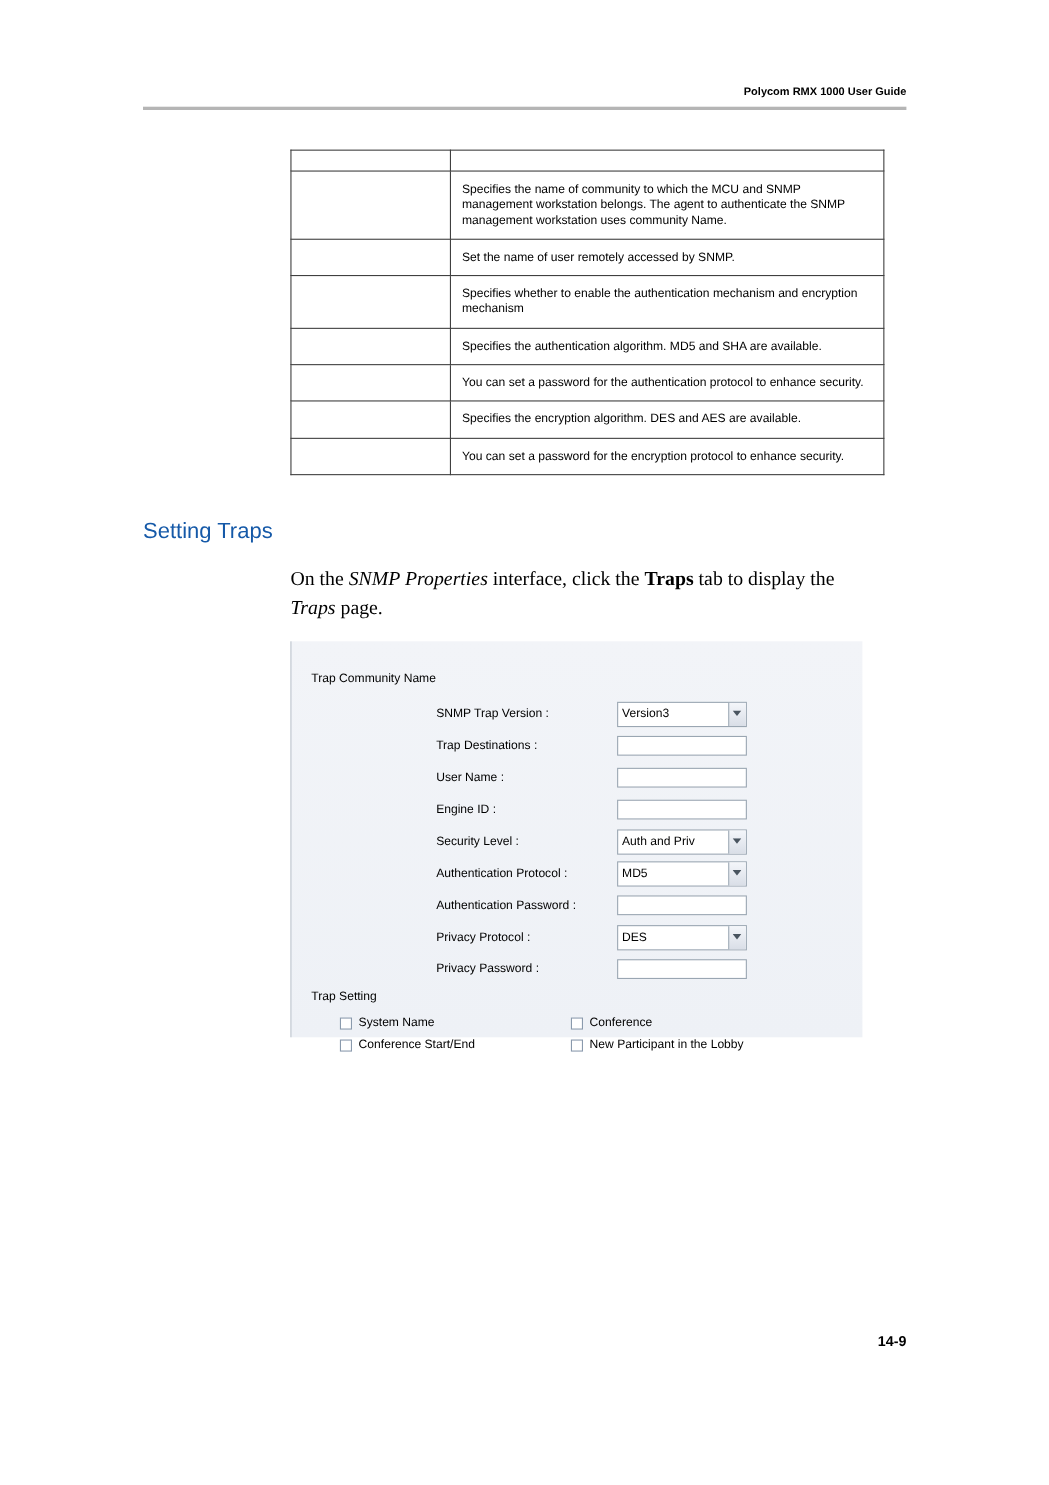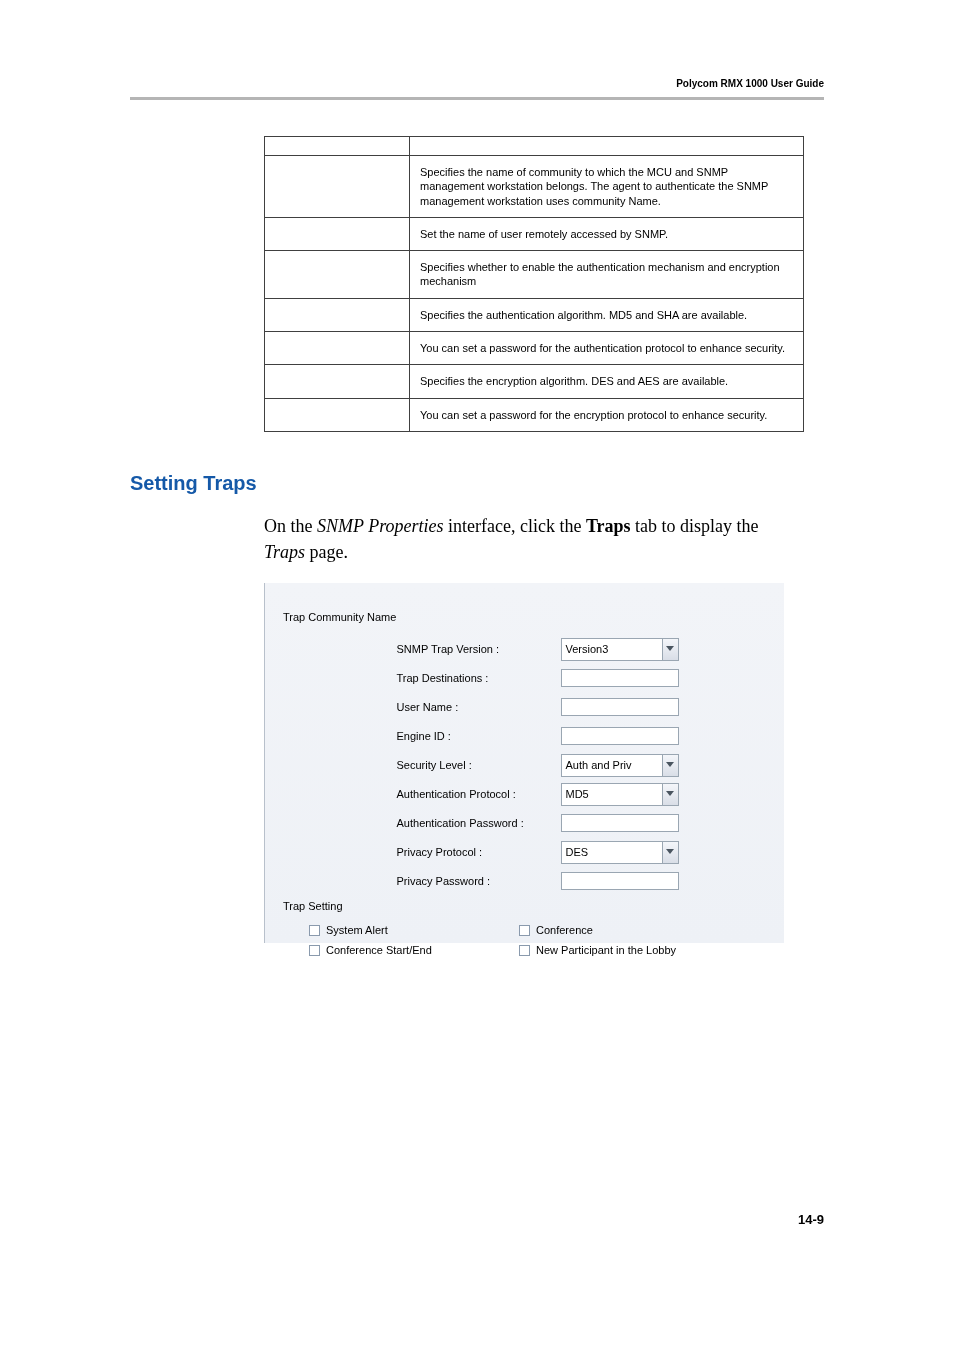--- a/index.html
+++ b/index.html
@@ -37,21 +37,21 @@
     padding: 9px 10px;
     vertical-align: top;
     line-height: 1.3;
     margin-top: 41px;
   }
   table.desc td.left {
     width: 145px;
   }
   .section-heading {
     font-family: Arial, Helvetica, sans-serif;
-    font-weight: bold;
+    font-weight: normal;
     font-size: 20px;
     color: #1559a8;
     margin: 40px 0 18px 0;
   }
   .body-text {
     font-family: Georgia, 'Times New Roman', serif;
     font-size: 18px;
     margin-left: 134px;
     width: 520px;
     line-height: 1.45;
@@ -270,21 +270,21 @@
       <span class="lbl">Privacy Password :</span>
       <div class="ss-input"></div>
     </div>
 
     <div class="ss-traps">
       <div class="ss-section-lbl" style="margin-bottom:12px;">Trap Setting</div>
 
       <div class="ss-checks">
         <div class="ss-check left">
           <span class="box"></span>
-          <span>System Alert</span>
+          <span>System Name</span>
         </div>
         <div class="ss-check">
           <span class="box"></span>
           <span>Conference</span>
         </div>
       </div>
 
       <div class="ss-checks">
         <div class="ss-check left">
           <span class="box"></span>

